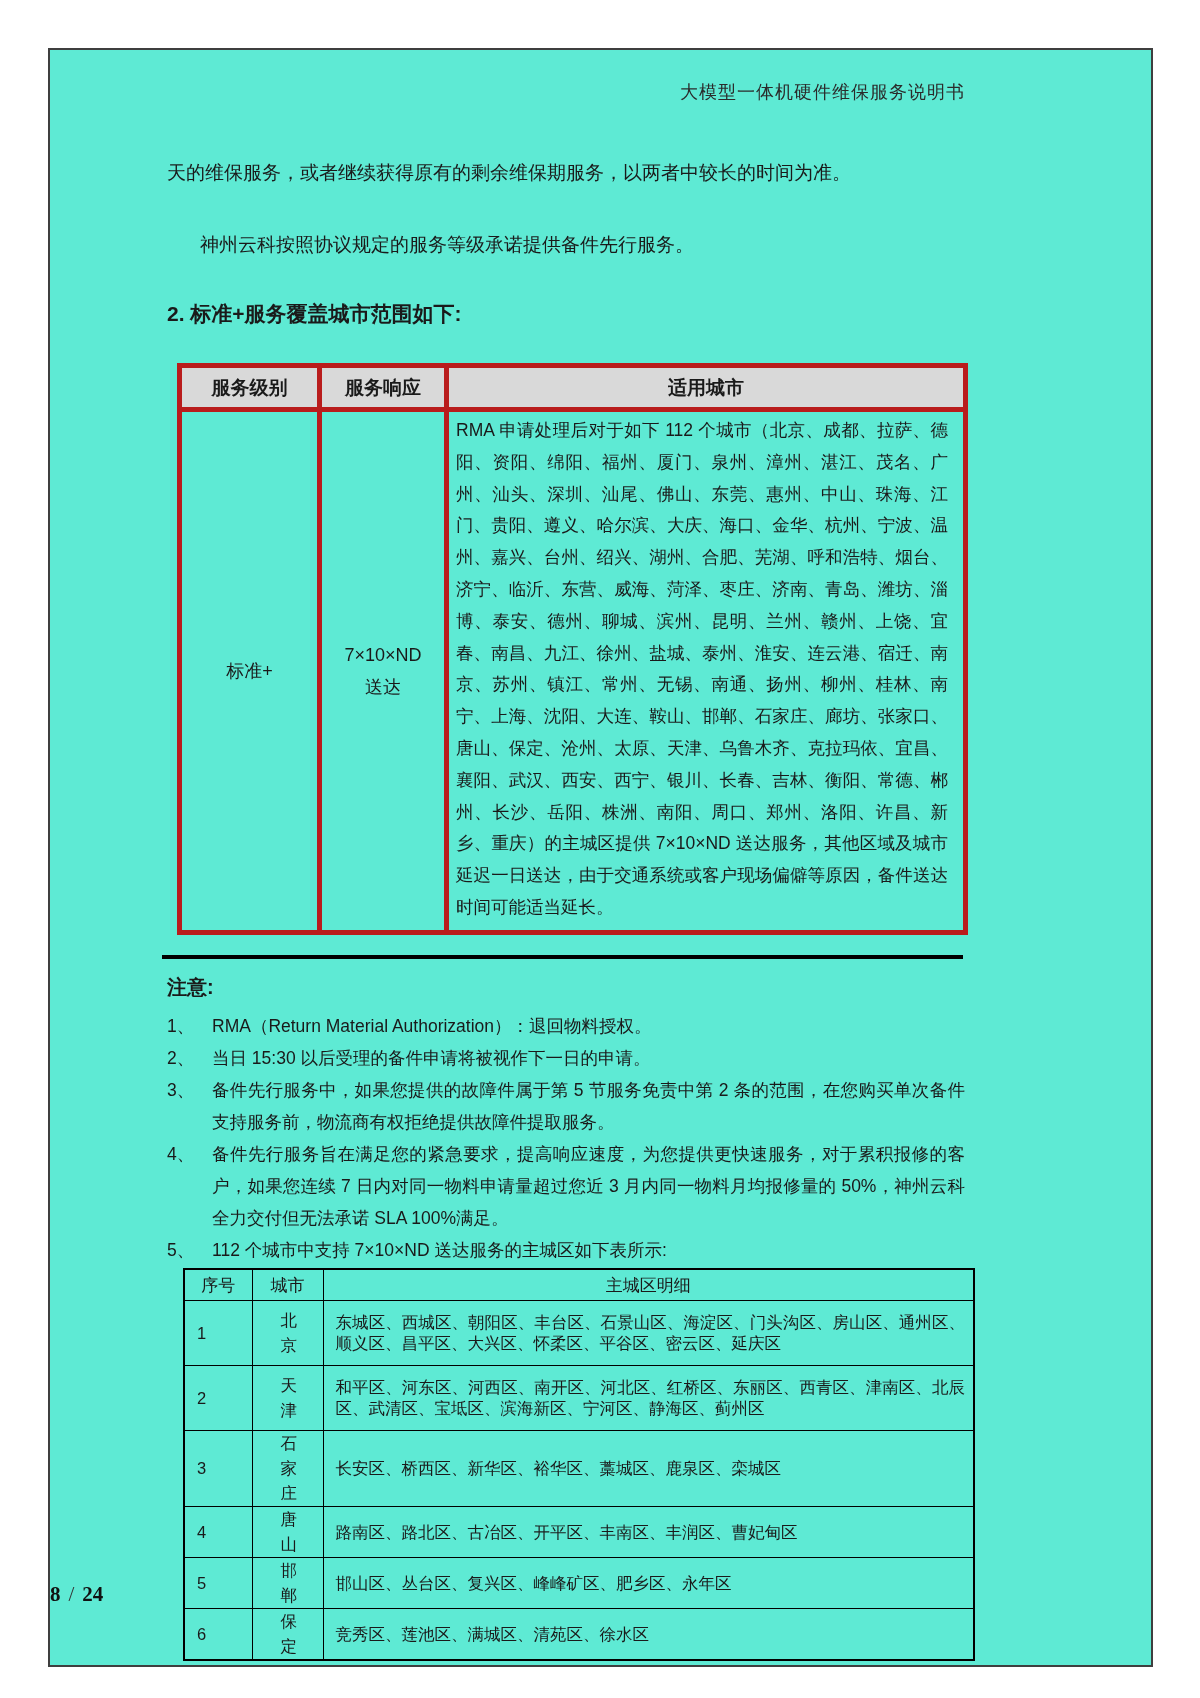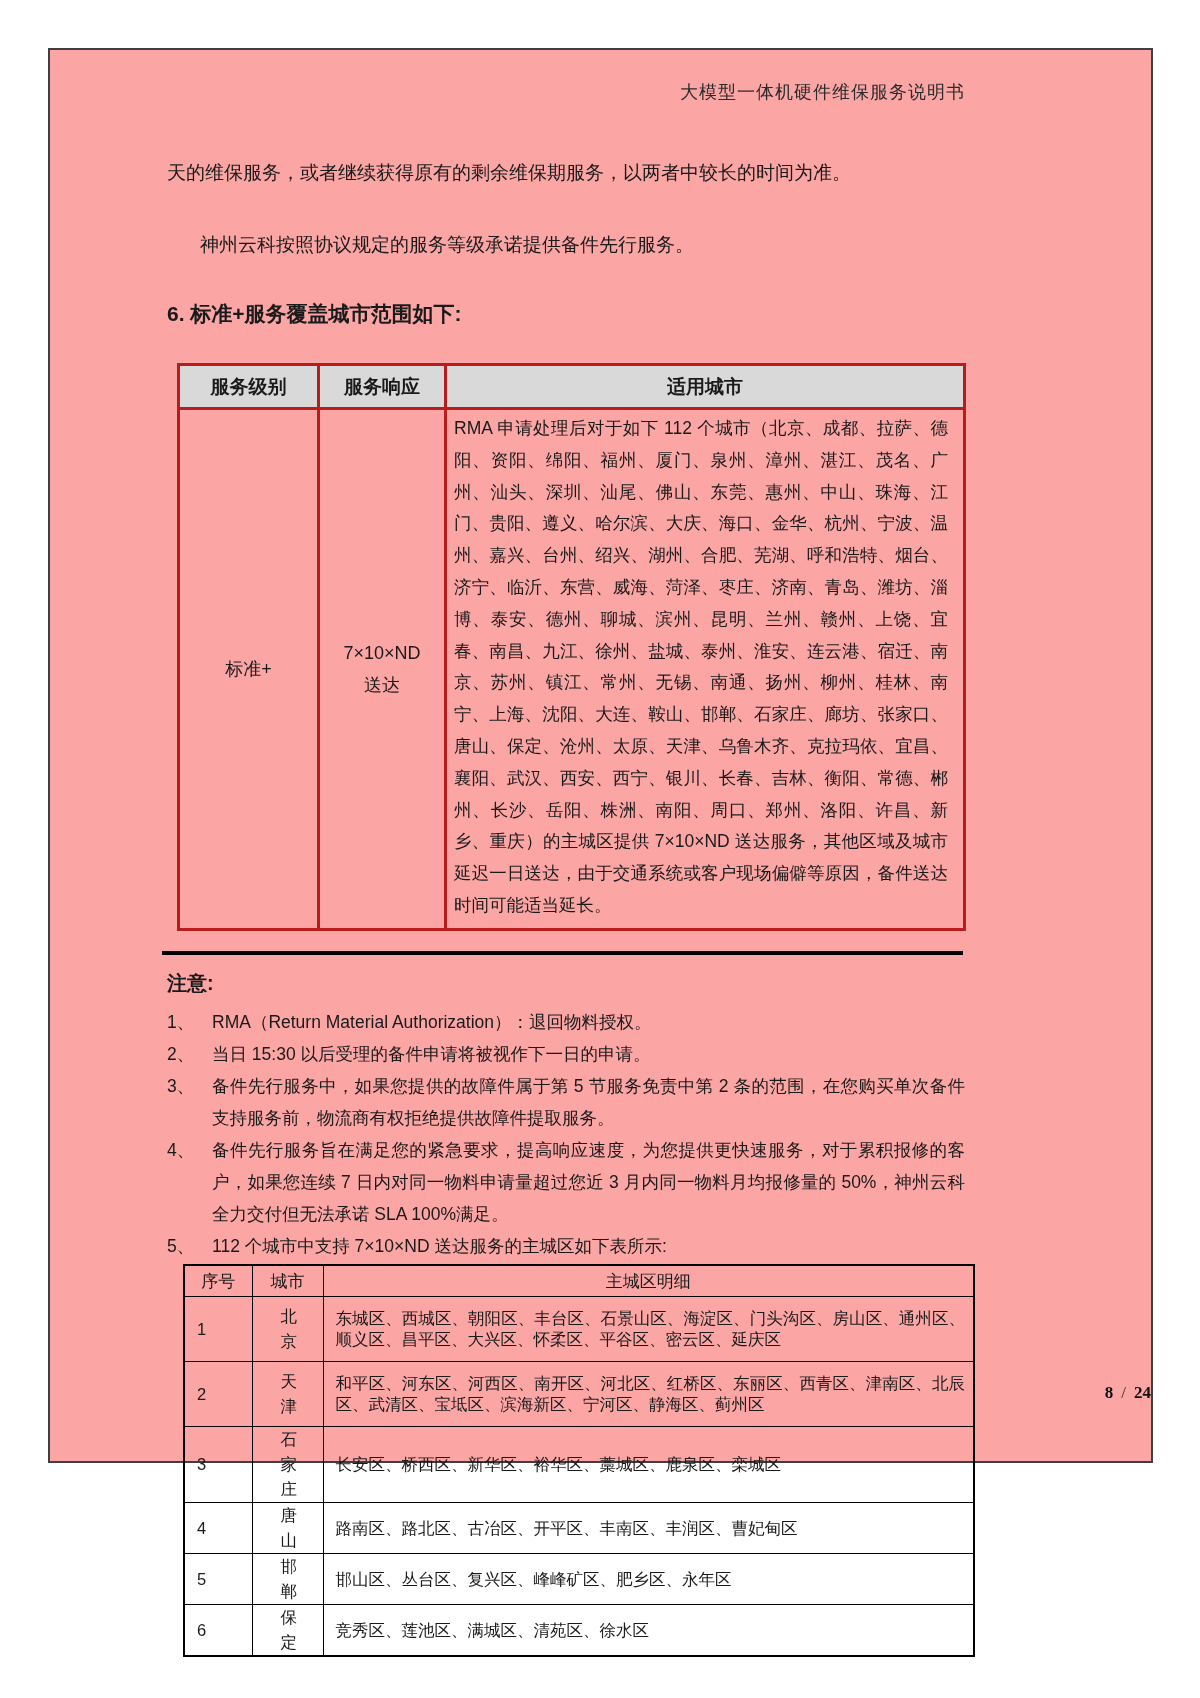--- a/index.html
+++ b/index.html
@@ -4,38 +4,38 @@
 <style>
   * { box-sizing: border-box; margin: 0; padding: 0; }
   html, body { background: #ffffff; }
   body {
     width: 1200px; height: 1698px; position: relative;
     font-family: "Liberation Sans", "DejaVu Sans", sans-serif;
     color: var(--text, #1a1a1a);
   }
   .page {
     position: absolute; left: 48px; top: 48px;
-    width: 1105px; height: 1415px;
+    width: 1105px; height: 1619px;
     border: 2px solid var(--page-border, #3f3f3f);
-    background: #fca5a5;
+    background: #5eead4;
   }
   .doc-header {
     padding: 30px 186px 0 117px;
     text-align: right;
     font-family: "Liberation Serif", "DejaVu Serif", serif;
     font-size: 18px; color: #2b2b2b; letter-spacing: 1px;
   }
   .content { padding: 0 186px 0 117px; }
   .body-para { margin-top: 56px; font-size: 19px; line-height: 26px; }
   .body-para.second { margin-top: 46px; text-indent: 33px; }
   .section-heading { margin-top: 42px; font-size: 21px; font-weight: bold; line-height: 28px; }
 
   table { border-collapse: collapse; table-layout: fixed; }
   .service-table { margin-top: 35px; margin-left: 10px; width: 786px; border: 2px solid #000; }
-  .service-table th, .service-table td { border: 3px solid #b91c1c; }
+  .service-table th, .service-table td { border: 5px solid #b91c1c; }
   .service-table thead th {
     background: var(--table-header-bg, #d9d9d9);
     height: 44px; font-size: 19px; font-weight: bold; text-align: center;
     border-bottom: 2px solid #000;
   }
   .col-level { width: 140px; }
   .col-response { width: 127px; }
   .col-cities { width: 519px; }
   .cell-level { text-align: center; vertical-align: middle; font-size: 18px; }
   .cell-response { text-align: center; vertical-align: middle; font-size: 18px; line-height: 32px; }
@@ -58,41 +58,41 @@
   .col-city { width: 71px; }
   .col-districts { width: 651px; }
   .cell-seq { font-size: 16.5px; padding-left: 12px; vertical-align: middle; }
   .cell-city { font-size: 16.5px; text-align: center; vertical-align: middle; padding: 0 28px; line-height: 25px; }
   .cell-districts { font-size: 16.5px; line-height: 21px; text-align: justify; padding: 2px 8px 2px 12px; vertical-align: middle; }
   .row-tall { height: 65px; }
   .row-short { height: 31px; }
 
   .doc-footer {
     position: absolute; left: 0; right: 0; bottom: 58px;
-    text-align: right;
+    text-align: left;
     font-family: "Liberation Serif", "DejaVu Serif", serif;
-    font-size: 17px; font-weight: bold; color: #111;
+    font-size: 21px; font-weight: bold; color: #111;
   }
   .doc-footer .sep { font-weight: normal; padding: 0 8px; color: #333; }
 </style>
 </head>
 <body>
 
 <div class="page">
 
   <div class="doc-header">
     <span>大模型一体机硬件维保服务说明书</span>
   </div>
 
   <div class="content">
 
     <p class="body-para">天的维保服务，或者继续获得原有的剩余维保期服务，以两者中较长的时间为准。</p>
     <p class="body-para second">神州云科按照协议规定的服务等级承诺提供备件先行服务。</p>
 
-    <h2 class="section-heading">6. 标准+服务覆盖城市范围如下:</h2>
+    <h2 class="section-heading">2. 标准+服务覆盖城市范围如下:</h2>
 
     <table class="service-table">
       <thead>
         <tr>
           <th class="col-level">服务级别</th>
           <th class="col-response">服务响应</th>
           <th class="col-cities">适用城市</th>
         </tr>
       </thead>
       <tbody>

